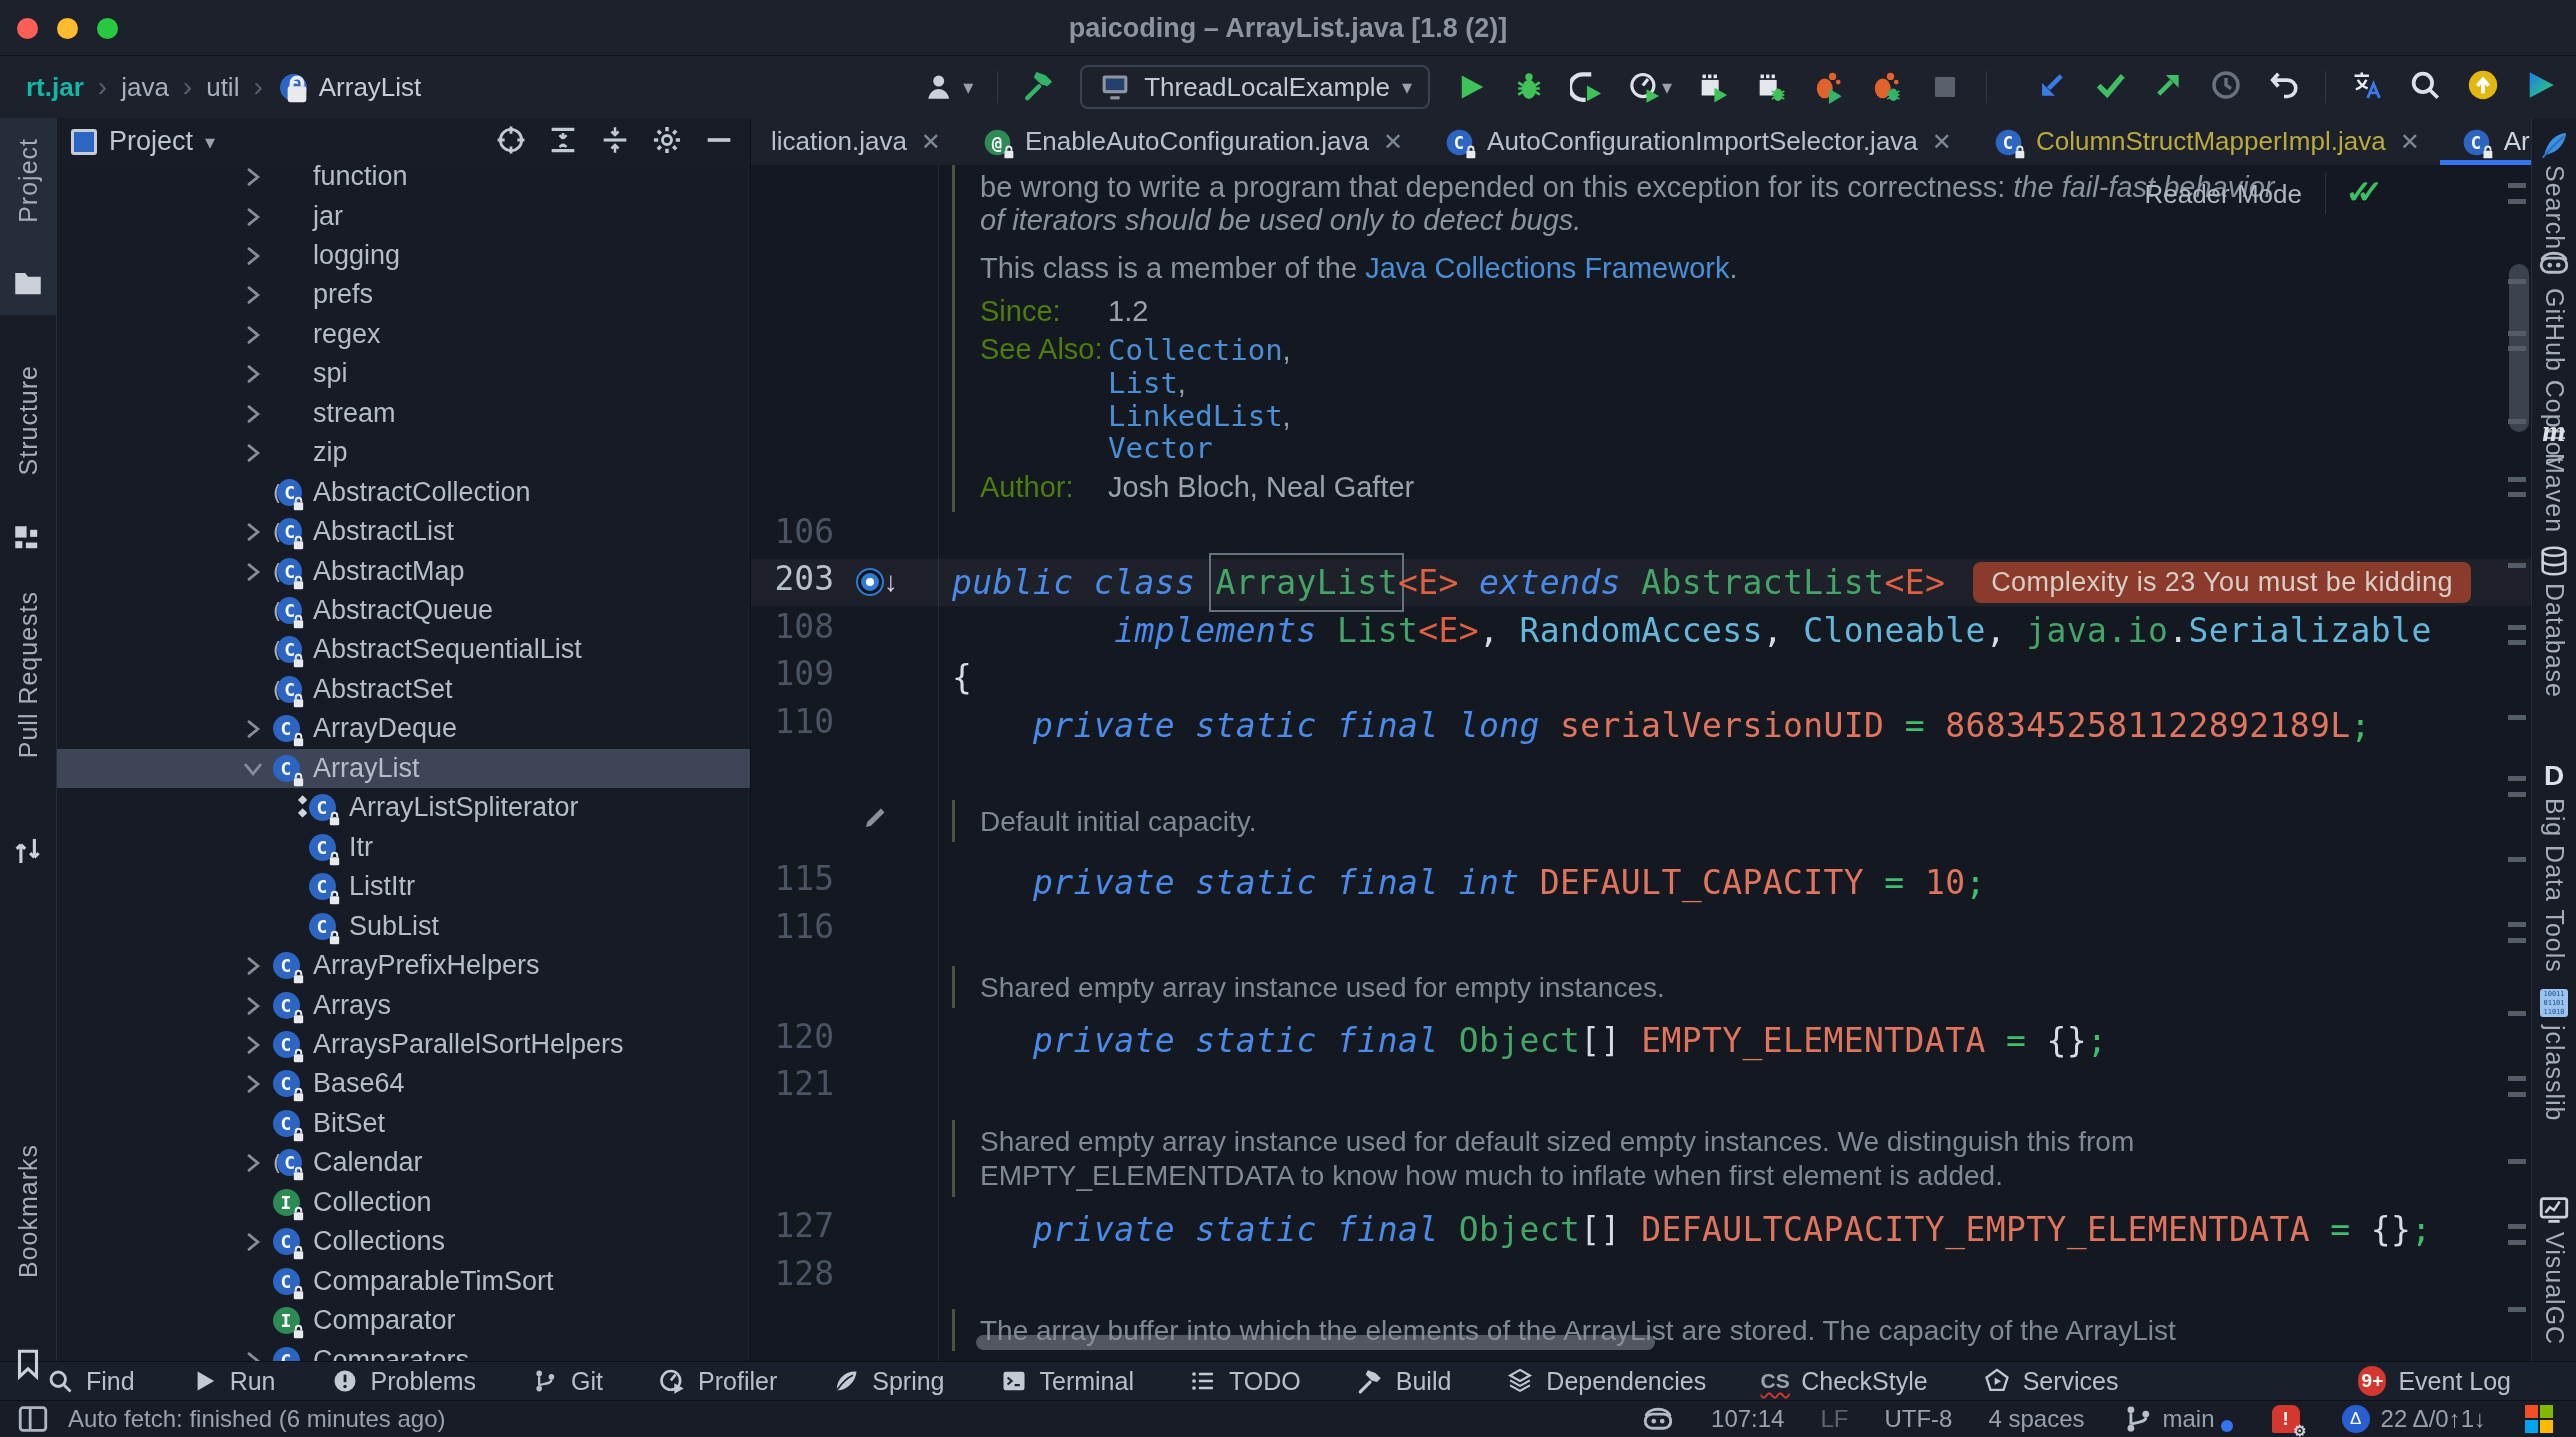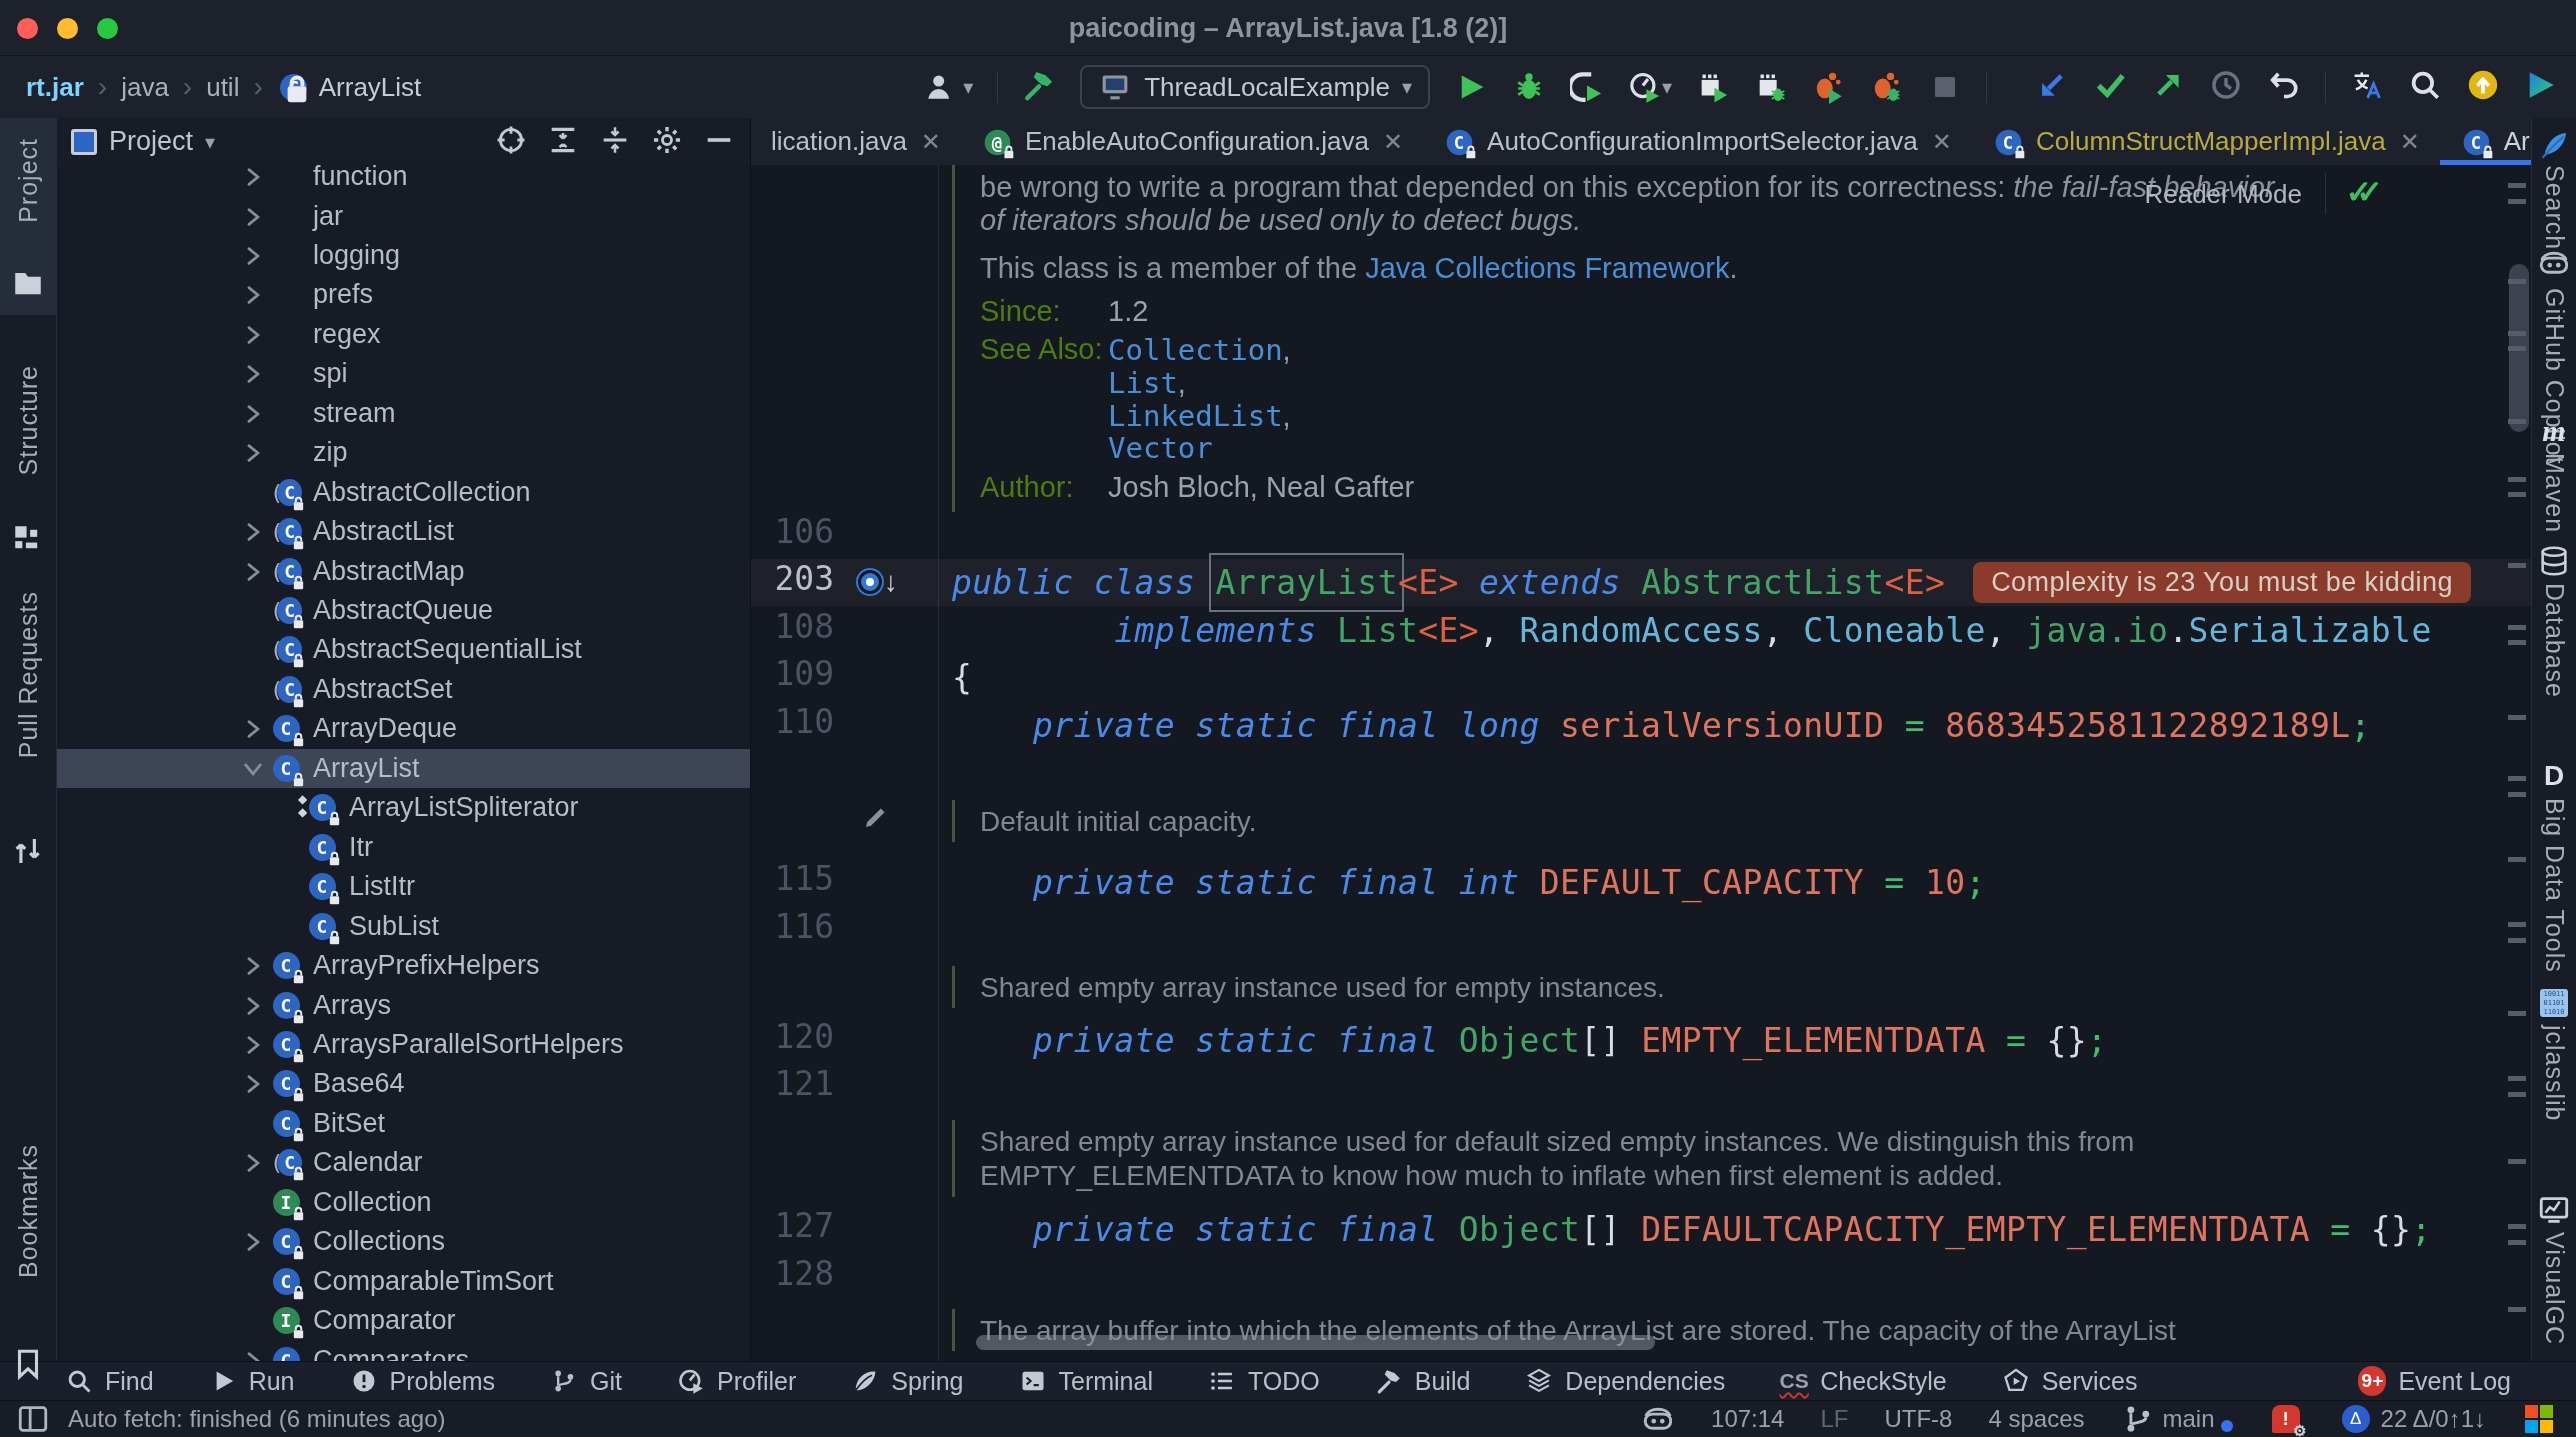--- a/index.html
+++ b/index.html
@@ -12,21 +12,21 @@
   .titlebar{position:relative;height:56px;background:#1c212c;border-bottom:1px solid #10141c}
   .lights{position:absolute;left:17px;top:18px;display:flex;gap:19px}
   .light{width:21px;height:21px;border-radius:50%}
   .title{position:absolute;left:0;right:0;top:0;height:56px;display:flex;align-items:center;justify-content:center;
          font-size:27px;font-weight:bold;color:#8d949f}
 
   
   .toolbar{position:relative;height:62px;background:#1c212c;display:flex;align-items:center}
   .breadcrumb{display:flex;align-items:center;gap:14px;padding-left:26px;font-size:26px;color:#a9b0bb}
   .bc-sep{color:#596170;font-size:28px}
-  .bc-bold{font-weight:bold;color:#7dd3fc}
+  .bc-bold{font-weight:bold;color:#14b8a6}
   .bc-last{color:#c6ccd5}
   .tb-right{margin-left:auto;display:flex;align-items:center;gap:24px;padding-right:18px}
   .tb-sep{width:1px;height:32px;background:#333a46}
   .caret{color:#9aa1ac;font-size:20px}
   .combo{display:flex;align-items:center;gap:12px;height:44px;padding:0 16px;border:2px solid #3b4252;border-radius:8px;
          font-size:26px;color:#c3c9d3}
   .gitlabel{font-size:26px;color:#a9b0bb}
 
   
   .main{position:relative;display:flex;height:1243px}
@@ -108,21 +108,21 @@
   .docrow{position:absolute;left:0;width:100%}
   .doc-lborder{position:absolute;left:201px;top:4px;bottom:4px;width:3px;background:#4a5340}
   .docline{position:absolute;left:229px;white-space:nowrap;font-size:28px;color:#7f8894;line-height:35px}
   .pencil{position:absolute;left:110px;top:6px}
 
   .stripe-dash{position:absolute;right:5px;width:18px;height:5px;background:#555d69}
   .vthumb{position:absolute;right:2px;width:20px;border-radius:10px;background:#3c434e}
   .hscroll{position:absolute;left:225px;top:1170px;width:679px;height:15px;border-radius:8px;background:rgba(145,150,160,.5)}
 
   
-  .bbar{height:39px;background:#1a202b;border-top:1px solid #0d1016;display:flex;align-items:center;padding-left:65px;gap:0}
+  .bbar{height:39px;background:#1a202b;border-top:1px solid #0d1016;display:flex;align-items:center;padding-left:46px;gap:0}
   .bitem{display:flex;align-items:center;gap:12px;font-size:25px;color:#b9c0ca;margin-right:55px;white-space:nowrap}
   .bitem .ic{width:28px;height:28px}
   .bb-right{margin-left:auto;margin-right:65px}
   .cs{font-size:21px;font-weight:bold;color:#9aa1ac;text-decoration:underline wavy #d4372e 2px;text-underline-offset:4px}
   .el9{display:inline-flex;align-items:center;justify-content:center;width:36px;height:30px;border-radius:15px;
        background:#d4372e;color:#fff;font-size:19px;font-weight:bold}
   .statusbar{height:37px;background:#171c26;border-top:1px solid #0d1016;display:flex;align-items:center;font-size:24px;color:#9aa1ac}
   .sb-left{display:flex;align-items:center;gap:18px;padding-left:16px}
   .sb-right{margin-left:auto;display:flex;align-items:center;gap:36px;padding-right:20px}
   .sb-item{display:flex;align-items:center;gap:8px;white-space:nowrap}

